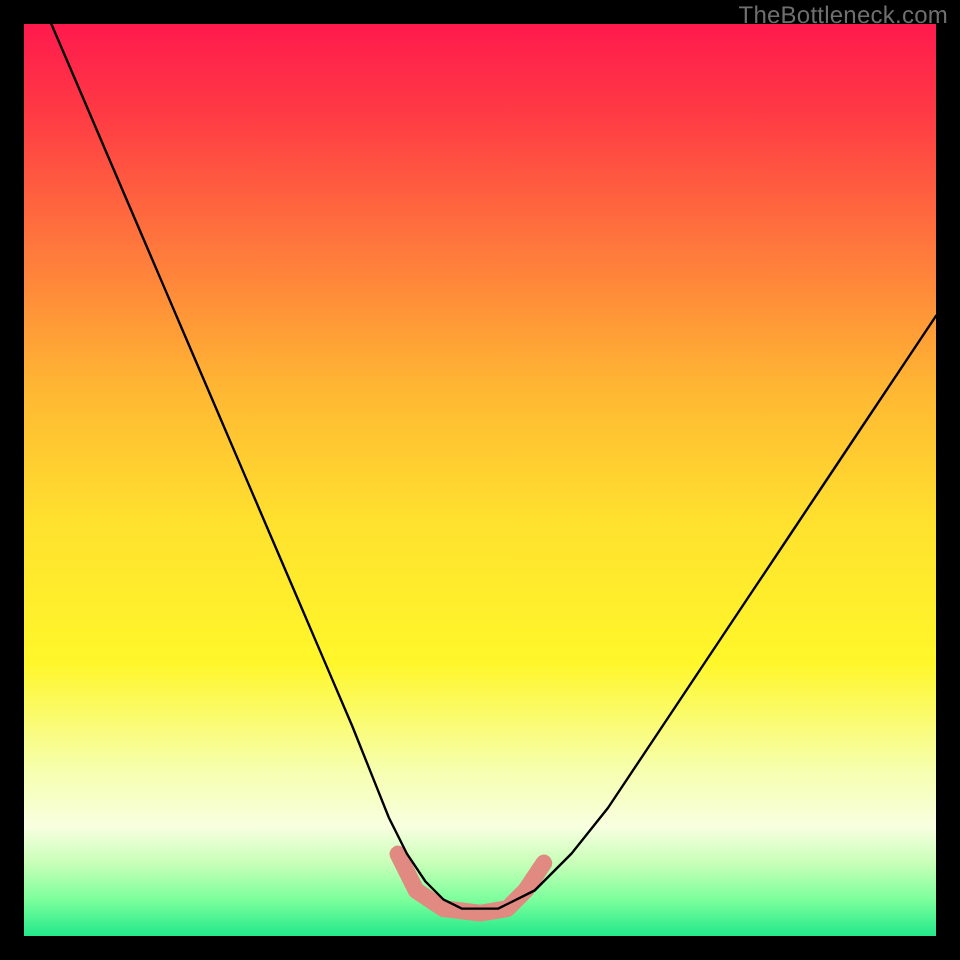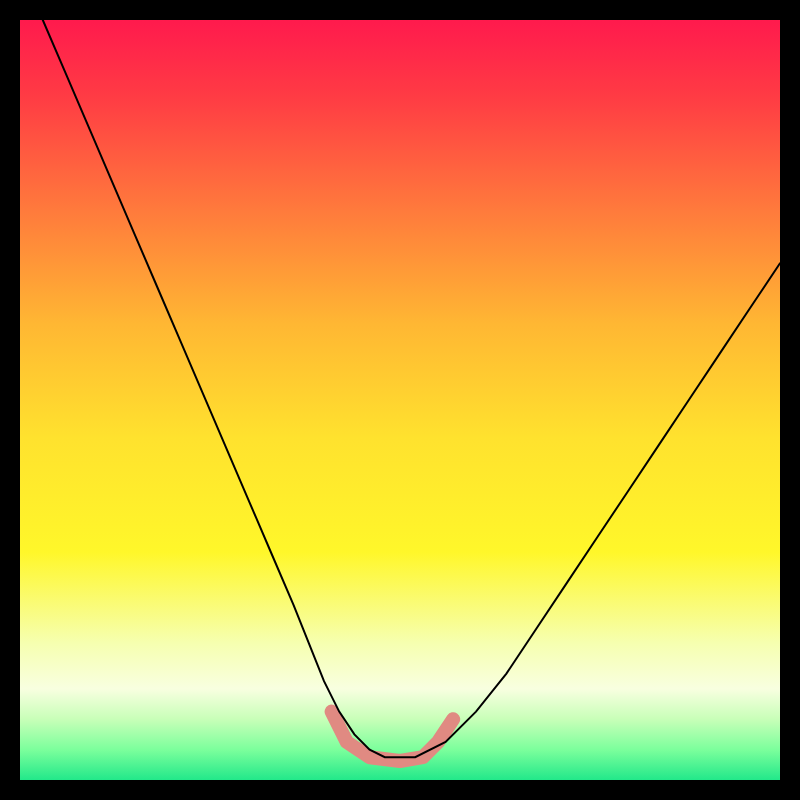--- a/index.html
+++ b/index.html
@@ -34,20 +34,21 @@
     font-weight: 500;
     letter-spacing: 0.2px;
     user-select: none;
   }
 </style>
 </head>
 <body>
 
 <div class="frame">
 
+  <div class="watermark">TheBottleneck.com</div>
 
   <svg class="plot" viewBox="0 0 760 760" preserveAspectRatio="none">
     <defs>
       <linearGradient id="bg-grad" x1="0" y1="0" x2="0" y2="1">
           <stop offset="0%" stop-color="#ff1a4d"></stop>
           <stop offset="10%" stop-color="#ff3b44"></stop>
           <stop offset="25%" stop-color="#ff7a3c"></stop>
           <stop offset="40%" stop-color="#ffb733"></stop>
           <stop offset="55.00000000000001%" stop-color="#ffe22e"></stop>
           <stop offset="70%" stop-color="#fff72a"></stop>

